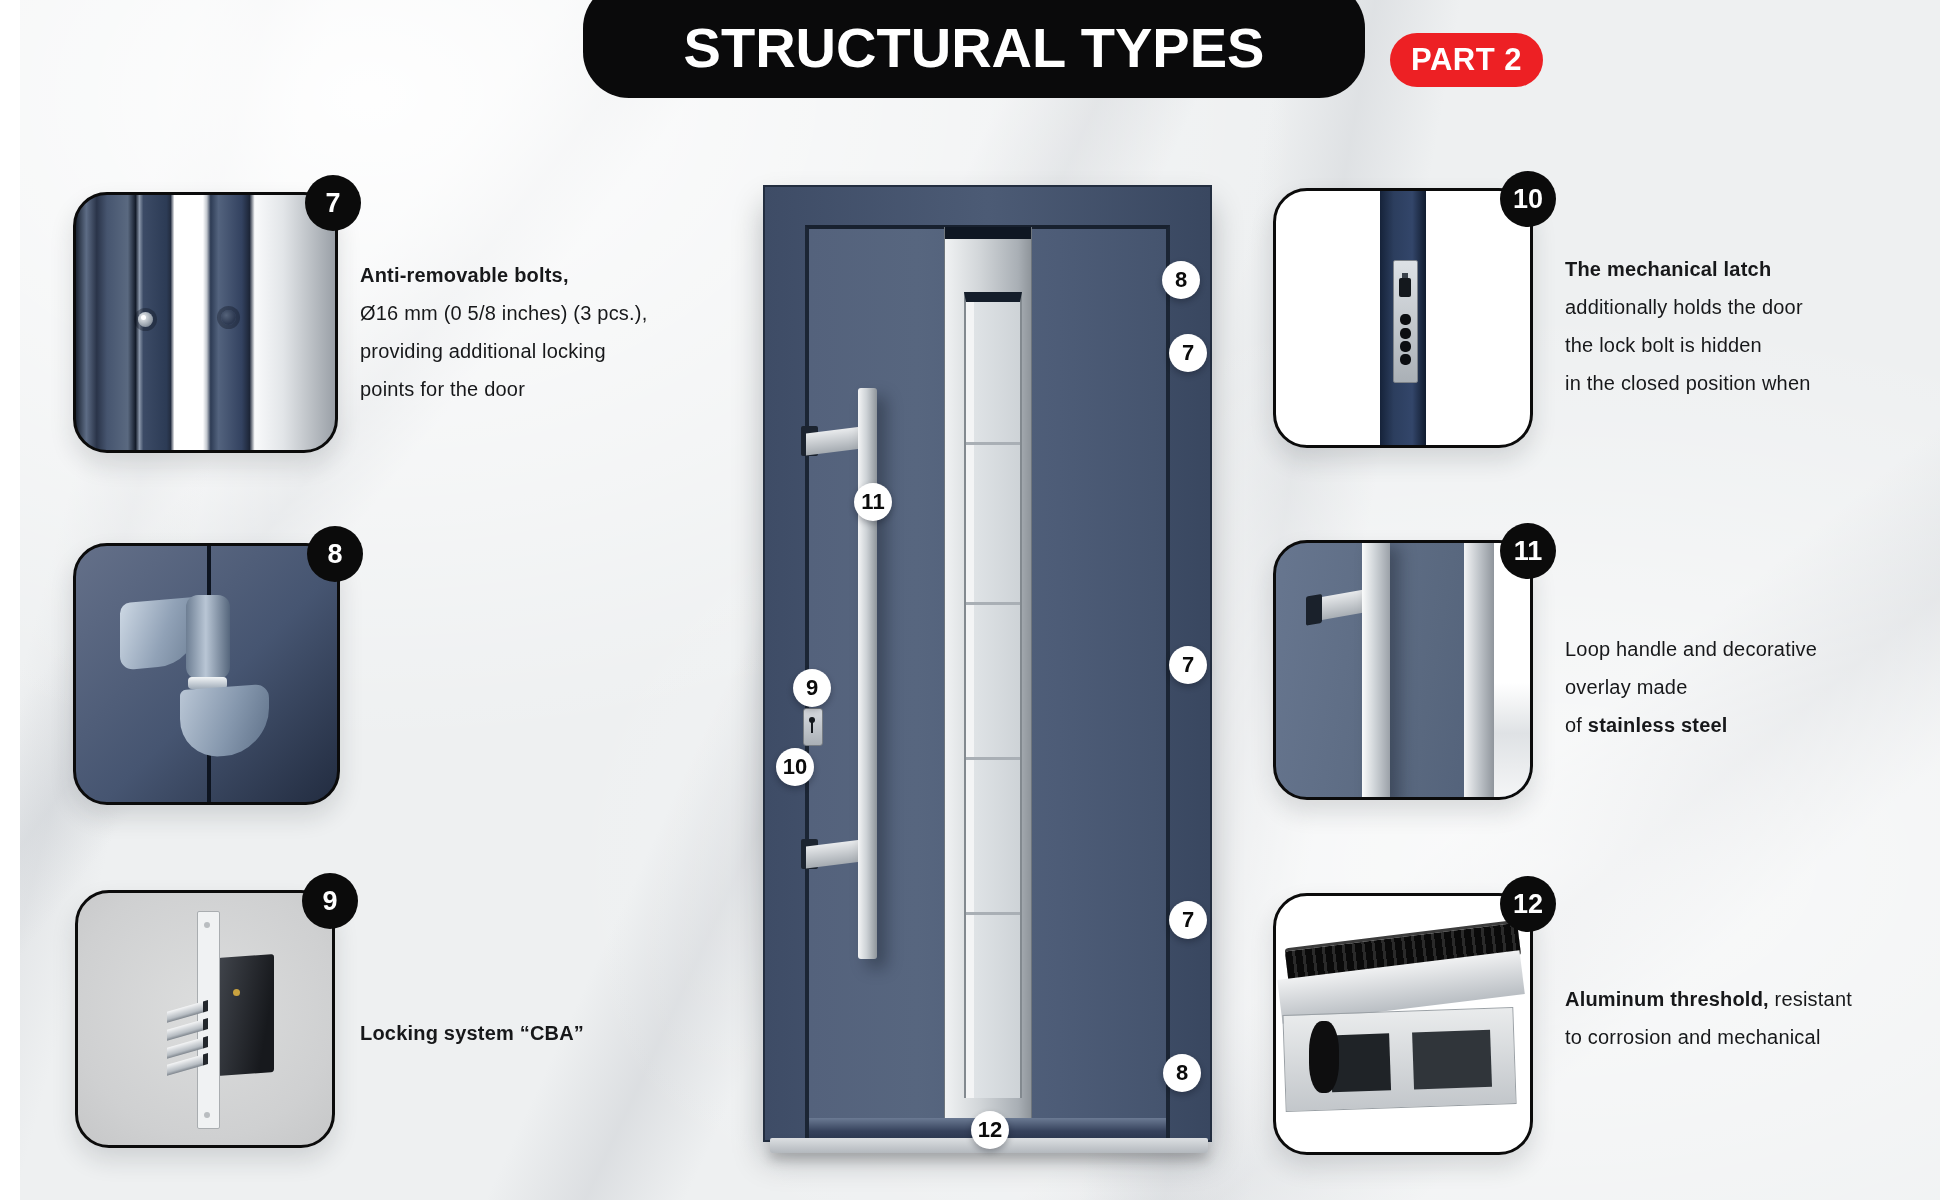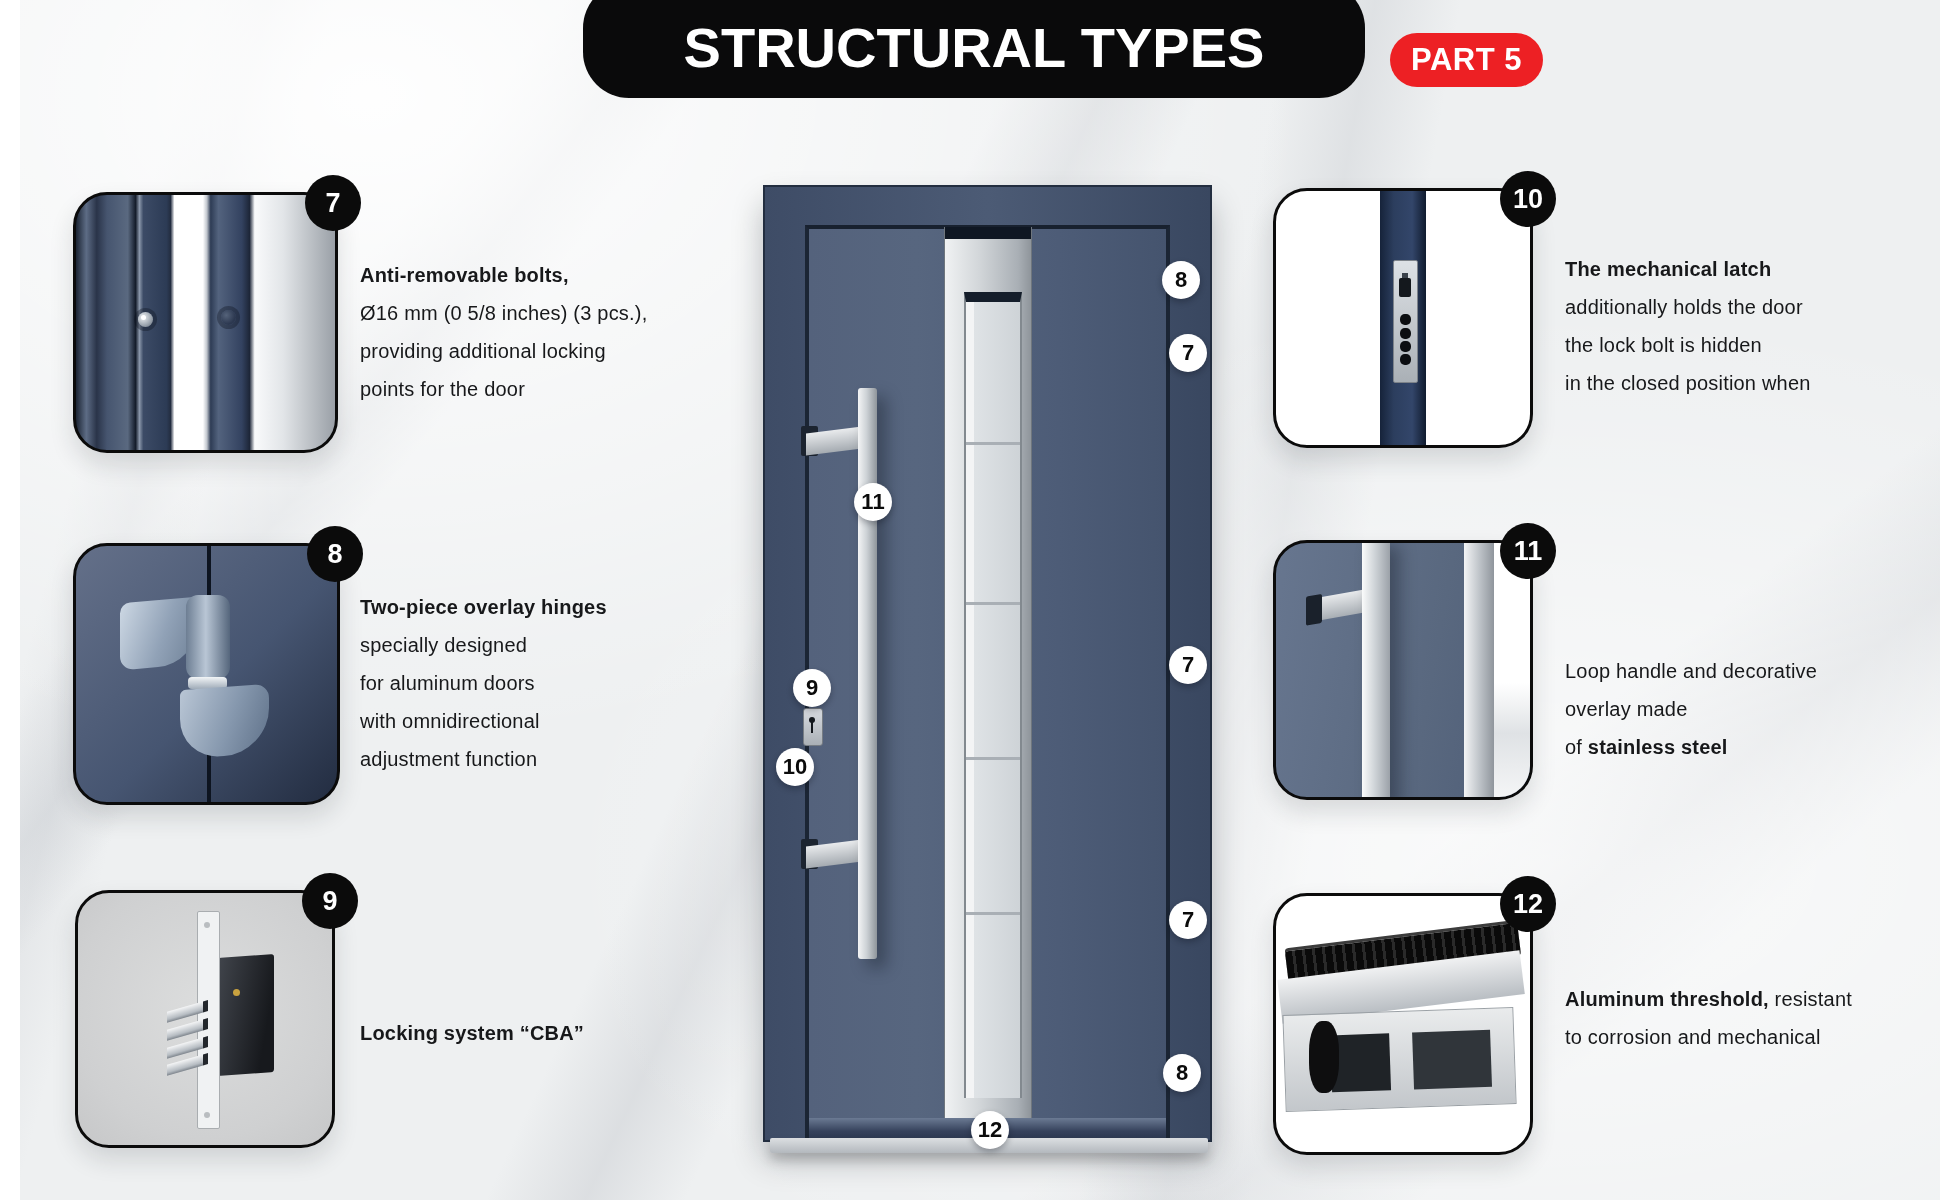--- a/index.html
+++ b/index.html
@@ -108,21 +108,21 @@
     background:linear-gradient(180deg,#f0f1f2,#b9bec3);transform:rotate(-7deg);border:1px solid #8e9屏398;}
   .t-front{position:absolute;left:3%;top:45%;width:90%;height:37%;
     background:linear-gradient(180deg,#e9ebec,#c3c7cb);border:1px solid #9aa0a5;transform:rotate(-2deg);}
   .t-front::before{content:"";position:absolute;left:20%;top:22%;width:26%;height:60%;background:#1f2327;}
   .t-front::after{content:"";position:absolute;left:56%;top:22%;width:34%;height:60%;background:#30353a;}
   .t-gasket{position:absolute;left:13%;top:49%;width:12%;height:28%;background:#0e0e0f;border-radius:42%;}
   
   .desc{position:absolute;color:#17181a;font-size:20px;line-height:38px;letter-spacing:.2px;white-space:nowrap;}
   .desc .b,.desc .tline .b{font-weight:700;}
   .text7{left:340px;top:256px;} .text8{left:340px;top:588px;} .text9{left:340px;top:1014px;}
-  .text10{left:1545px;top:250px;} .text11{left:1545px;top:652px;} .text12{left:1545px;top:980px;}
+  .text10{left:1545px;top:250px;} .text11{left:1545px;top:630px;} .text12{left:1545px;top:980px;}
   
   .door{position:absolute;left:745px;top:187px;width:445px;height:953px;
     background:linear-gradient(90deg,#3e4c66,#4c5b75 50%,#394760);
     outline:2px solid #232e40;box-shadow:0 18px 30px rgba(18,24,34,.30);}
   .door-leaf{position:absolute;left:40px;right:40px;top:38px;bottom:0;
     background:linear-gradient(90deg,#54627c,#57667f 30%,#4d5c77 70%,#45546e 100%);
     border-left:4px solid #1b2534;border-right:4px solid #1b2534;border-top:4px solid #18212f;}
   .door-kick{position:absolute;left:44px;right:44px;bottom:0;height:22px;
     background:linear-gradient(180deg,#6b7a93,#36425c 60%,#2c3850);}
   .steel-strip{position:absolute;left:179px;top:40px;bottom:0;width:86px;
@@ -157,21 +157,21 @@
   .m6{left:1149px;top:901px;} .m7{left:1143px;top:1054px;} .m8{left:951px;top:1111px;}
 </style>
 </head>
 <body>
 
 <div class="canvas">
 
   <div class="title-banner">
     <h1>STRUCTURAL TYPES</h1>
   </div>
-  <div class="part-badge">PART 5</div>
+  <div class="part-badge">PART 2</div>
 
   <div class="card card7">
     <div class="card-img art-bolts">
       <span class="bolt b1"></span>
       <span class="bolt b2"></span>
     </div>
     <div class="corner-badge">7</div>
   </div>
   <div class="desc text7">
       <div class="tline"><span class="b">Anti-removable bolts,</span></div>
@@ -183,27 +183,20 @@
   <div class="card card8">
     <div class="card-img art-hinge">
       <span class="hinge-seam"></span>
       <span class="hinge-top"></span>
       <span class="hinge-knuckle"></span>
       <span class="hinge-pin"></span>
       <span class="hinge-bottom"></span>
     </div>
     <div class="corner-badge">8</div>
   </div>
-  <div class="desc text8">
-      <div class="tline"><span class="b">Two-piece overlay hinges</span></div>
-      <div class="tline"><span>specially designed</span></div>
-      <div class="tline"><span>for aluminum doors</span></div>
-      <div class="tline"><span>with omnidirectional</span></div>
-      <div class="tline"><span>adjustment function</span></div>
-    </div>
 
   <div class="card card9">
     <div class="card-img art-lock">
       <span class="lock-body"></span>
       <span class="lock-face"></span>
       <span class="lock-bolt lb1"></span>
       <span class="lock-bolt lb2"></span>
       <span class="lock-bolt lb3"></span>
       <span class="lock-bolt lb4"></span>
       <span class="lock-gold"></span>

